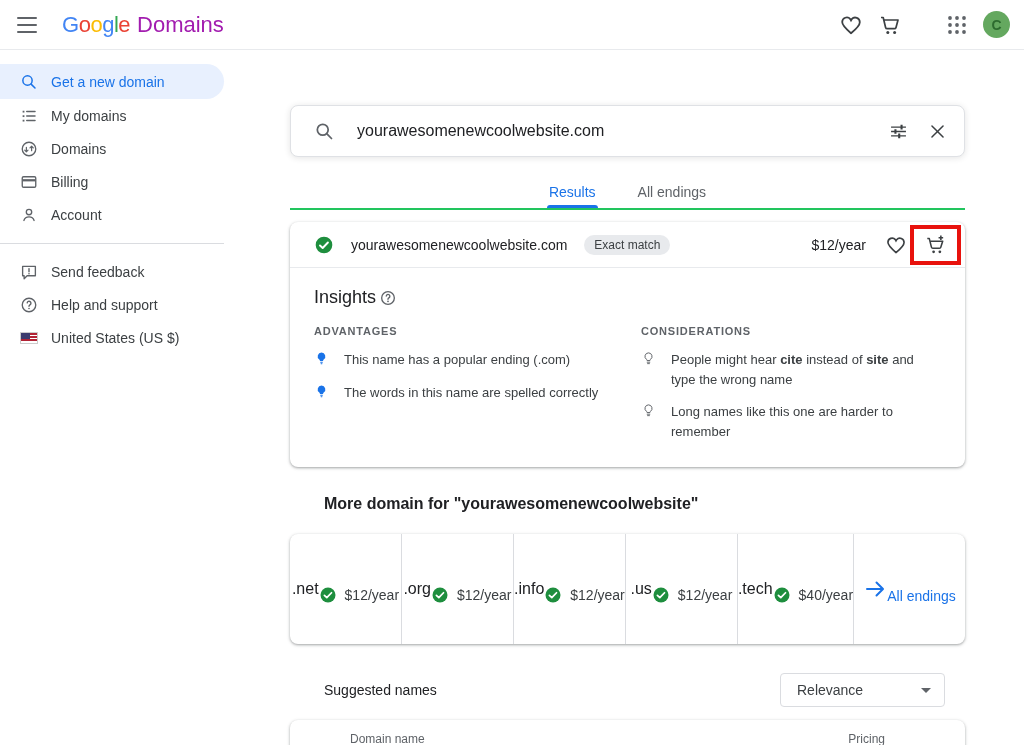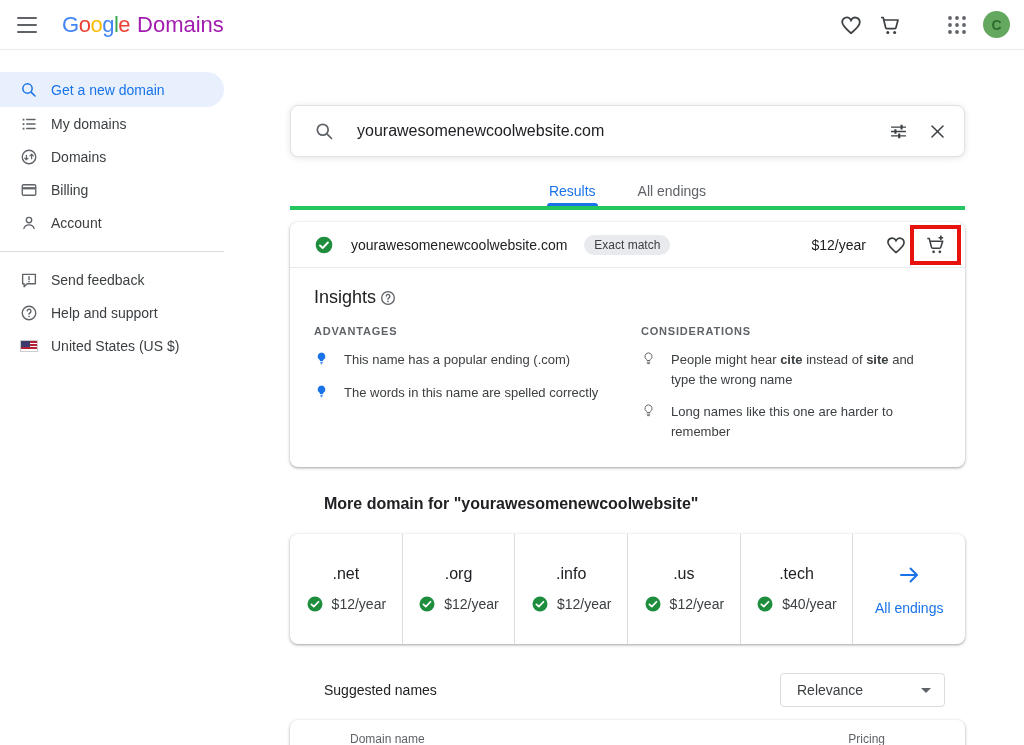--- a/index.html
+++ b/index.html
@@ -21,21 +21,21 @@
   .icon-btn { width:24px; height:24px; color:#3c4043; background:none; border:none; cursor:pointer; padding:0; }
   .icon-btn svg { width:24px; height:24px; display:block; }
   .tb-heart { margin-right:15px; }
   .tb-cart { margin-right:0; }
   .tb-apps { margin-left:43px; color:#5f6368; }
   .avatar { width:27px; height:27px; border-radius:50%; background:#64a85f; color:#2d6b2f;
     display:flex; align-items:center; justify-content:center; font-size:14px; font-weight:700;
     margin-left:14px; margin-right:14px; cursor:pointer; }
 
   
-  .sidebar { position:absolute; top:64px; left:0; width:224px; }
+  .sidebar { position:absolute; top:56px; left:0; width:224px; }
   .side-item { height:33px; display:flex; align-items:center; padding-left:20px;
     font-size:14px; font-weight:500; color:#3c4043; cursor:pointer; }
   .side-item .si { width:18px; height:18px; margin-right:13px; color:#5f6368; flex:0 0 18px; }
   .side-item .si svg { width:18px; height:18px; display:block; }
   .side-item.selected { height:35px; background:#e8f0fe; border-radius:0 20px 20px 0; color:#1a73e8; }
   .side-item.selected .si { color:#1a73e8; }
   .side-group-top { padding-top:8px; }
   .side-divider { height:1px; background:#dadce0; margin:12px 0 11px 0; }
   .flag { width:20px; height:12px; position:relative; overflow:hidden; border:0.5px solid #ccc;
     background:repeating-linear-gradient(#b22234 0 1.6px, #fff 1.6px 3.2px); }
@@ -47,21 +47,21 @@
   .searchbox { margin-top:55px; height:52px; border:1px solid #dfe1e5; border-radius:8px;
     box-shadow:0 1px 6px rgba(32,33,36,0.12); display:flex; align-items:center;
     padding:0 17px 0 23px; background:#fff; }
   .searchbox .sicon { width:21px; height:21px; color:#5f6368; flex:0 0 21px; }
   .searchbox input { border:none; outline:none; margin-left:22px; flex:1; font-size:16px;
     color:#202124; font-family:"Liberation Sans", sans-serif; background:transparent; }
   .searchbox .tune { width:21px; height:21px; color:#3c4043; margin-right:19px; cursor:pointer; }
   .searchbox .closex { width:19px; height:19px; color:#3c4043; cursor:pointer; }
 
   .tabs { margin-top:18px; height:35px; display:flex; justify-content:center; gap:38px;
-    border-bottom:4px solid #22c55e; }
+    border-bottom:2px solid #22c55e; }
   .tab { font-size:14px; font-weight:500; color:#5f6368; display:flex; align-items:center;
     cursor:pointer; position:relative; padding:0 2px; }
   .tab.active { color:#1a73e8; }
   .tab.active::after { content:""; position:absolute; left:0; right:0; bottom:0; height:3px;
     background:#1a73e8; border-radius:3px 3px 0 0; }
 
   .card { background:#fff; border-radius:8px;
     box-shadow:0 1px 2px 0 rgba(60,64,67,0.3), 0 1px 3px 1px rgba(60,64,67,0.15); }
 
   
@@ -92,21 +92,21 @@
   .ins-item { display:flex; margin-top:13px; font-size:13px; color:#3c4043; line-height:1.5; }
   .bulb { width:15px; height:15px; flex:0 0 15px; margin-right:15px; margin-top:1px; }
   .bulb svg { width:15px; height:15px; display:block; }
   .bulb.adv { color:#1a73e8; }
   .bulb.con { color:#5f6368; }
   .b { font-weight:700; }
 
   .more-heading { margin-top:28px; padding-left:34px; font-size:16px; color:#202124; }
 
   .endings { margin-top:21px; height:110px; display:flex; }
-  .end-cell { flex:1; display:flex; flex-direction:column; align-items:center; justify-content:center;
+  .end-cell { flex:1; display:flex; align-items:center; justify-content:center;
     border-right:1px solid #dadce0; cursor:pointer; }
   .end-cell:last-child { border-right:none; }
   .end-tld { font-size:16px; color:#202124; }
   .end-price { margin-top:12px; display:flex; align-items:center; gap:8px; font-size:14px; color:#3c4043; }
   .check18 { width:18px; height:18px; flex:0 0 18px; }
   .arrow-blue { width:24px; height:24px; color:#1a73e8; }
   .arrow-blue svg { width:24px; height:24px; display:block; }
   .all-endings-label { margin-top:13px; font-size:14px; font-weight:500; color:#1a73e8; }
 
   .suggested-row { margin-top:29px; display:flex; align-items:center; padding-left:34px; }

